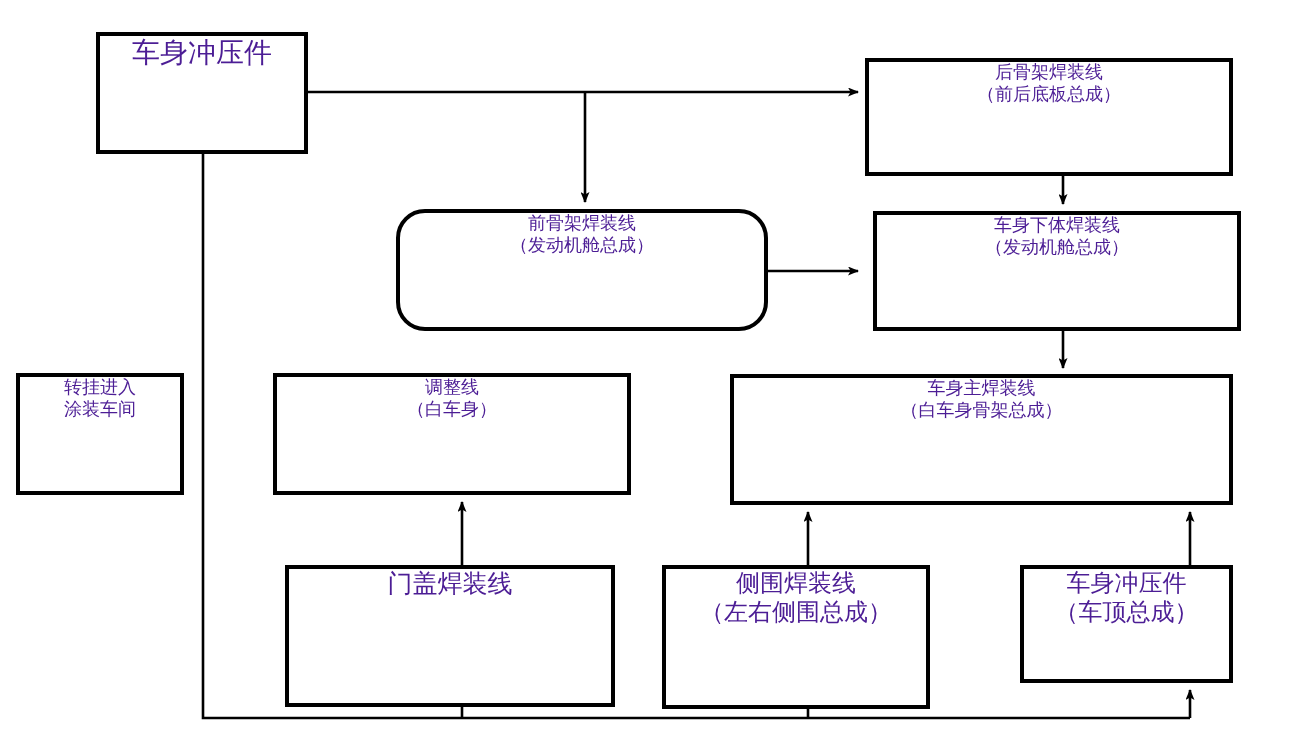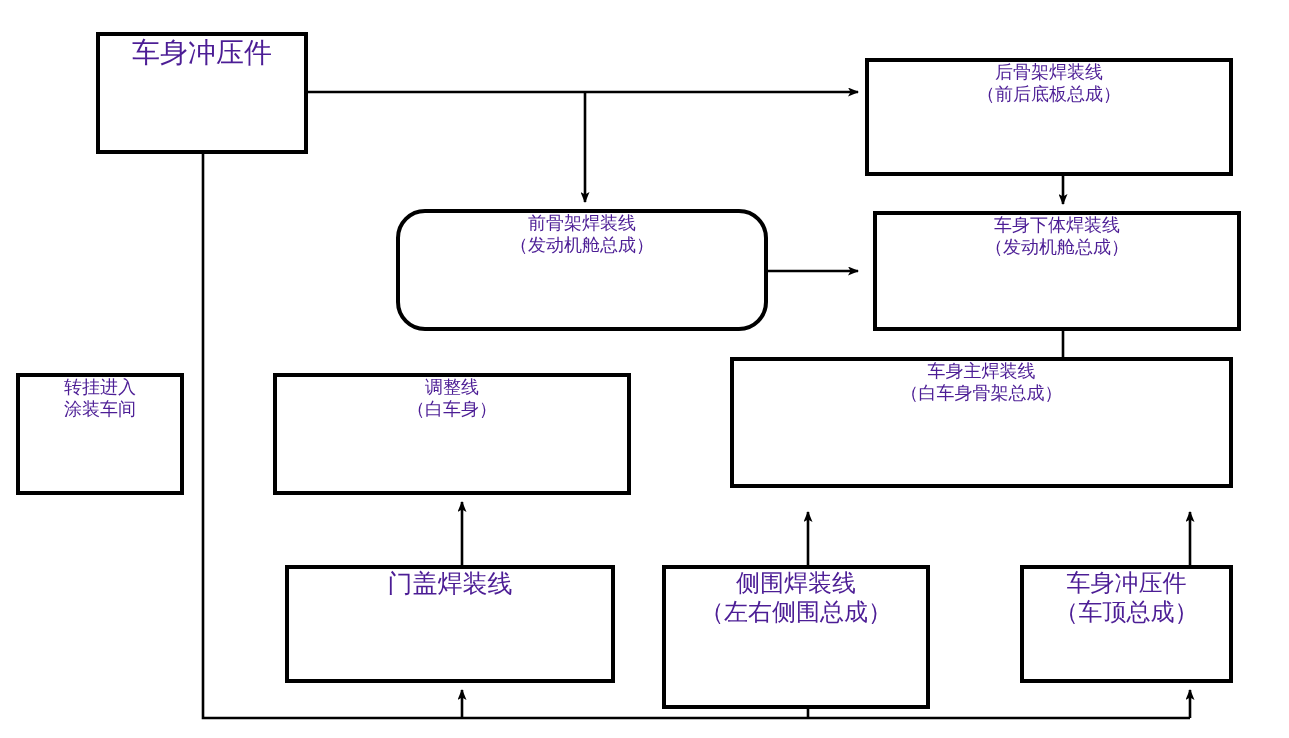--- a/index.html
+++ b/index.html
@@ -105,26 +105,26 @@
   <div class="node fs-26" id="node-underbody-weld" style="left: 865px; top: 211px; width: 368px; height: 120px; margin-left: 8px;">
     <span class="line1">车身下体焊装线</span>
     <span class="line2">（发动机舱总成）</span>
   </div>
 
   <div class="node fs-26" id="node-adjust-line" style="left: 273px; top: 373px; width: 358px; height: 122px;">
     <span class="line1">调整线</span>
     <span class="line2">（白车身）</span>
   </div>
 
-  <div class="node fs-26" id="node-main-body-weld" style="left: 730px; top: 357px; width: 503px; height: 131px;">
+  <div class="node fs-26" id="node-main-body-weld" style="left: 730px; top: 374px; width: 503px; height: 131px;">
     <span class="line1">车身主焊装线</span>
     <span class="line2">（白车身骨架总成）</span>
   </div>
 
-  <div class="node fs-25" id="node-door-hood-weld" style="left: 285px; top: 565px; width: 330px; height: 118px; gap: 11px;">
+  <div class="node fs-25" id="node-door-hood-weld" style="left: 285px; top: 565px; width: 330px; height: 142px; gap: 11px;">
     <span class="line1">门盖焊装线</span>
   </div>
 
   <div class="node fs-24" id="node-side-panel-weld" style="left: 662px; top: 565px; width: 268px; height: 144px;">
     <span class="line1">侧围焊装线</span>
     <span class="line2">（左右侧围总成）</span>
   </div>
 
   <div class="node fs-24" id="node-roof-weld" style="left: 1020px; top: 565px; width: 213px; height: 118px;">
     <span class="line1">车身冲压件</span>

